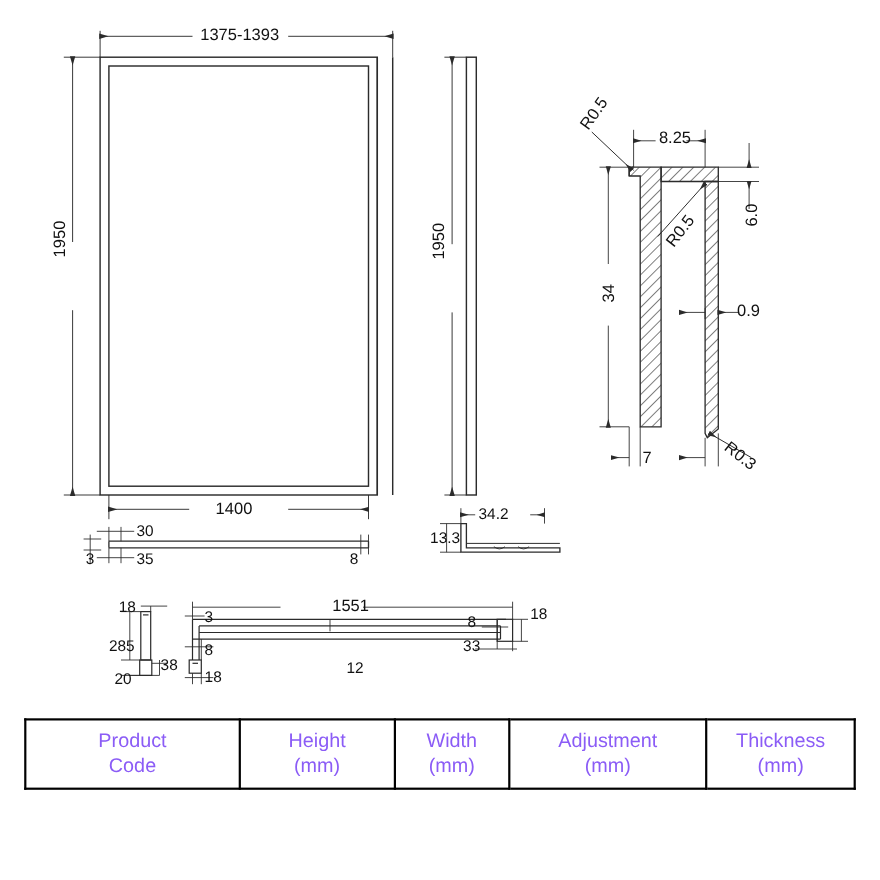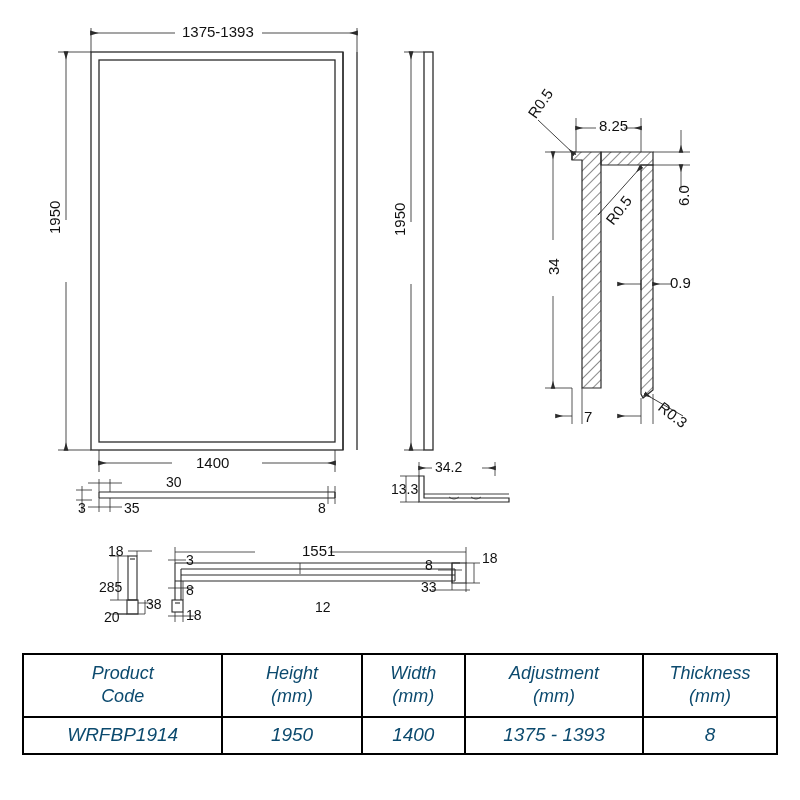--- a/index.html
+++ b/index.html
@@ -6,21 +6,21 @@
   body{width:800px;height:800px;position:relative;overflow:hidden;
        font-family:"Liberation Sans",sans-serif;color:#1a1a1a;}
   .stage{position:absolute;left:0;top:0;width:800px;height:800px;border-radius:13px;}
   svg{display:block;}
   .lbl{position:absolute;font-family:"Liberation Sans",sans-serif;color:#111;
        white-space:nowrap;line-height:1;}
   
   .spec-table{position:absolute;left:22px;top:653px;width:756px;
        border-collapse:collapse;background:#fff;}
   .spec-table td{border:2px solid #000;text-align:center;
-       font-family:"Liberation Sans",sans-serif;color:#0c4a6e;font-style:italic;}
+       font-family:"Liberation Sans",sans-serif;color:#8b5cf6;}
   .spec-table .hd{font-size:18px;padding:7px 2px 8px;line-height:1.28;}
   .spec-table .dv{font-size:19px;padding:6px 2px 7px;}
   .c1{width:206px}.c2{width:146px}.c3{width:105px}.c4{width:185px}.c5{width:135px}
 </style>
 </head>
 <body>
 
 <div class="stage">
 
 <svg width="800" height="800" viewBox="0 0 800 800">
@@ -210,21 +210,21 @@
 
 <div class="lbl" style="left:47px;top:234px;font-size:15px;transform:rotate(-90deg);transform-origin:left top;">1950</div>
 
 <div class="lbl" style="left:196px;top:455px;font-size:15px;">1400</div>
 
 <div class="lbl" style="left:392px;top:236px;font-size:15px;transform:rotate(-90deg);transform-origin:left top;">1950</div>
 
 <div class="lbl" style="left:435px;top:460px;font-size:14px;">34.2</div>
 <div class="lbl" style="left:391px;top:482px;font-size:14px;">13.3</div>
 
-<div class="lbl" style="left:124px;top:475px;font-size:14px;margin-left:42px;">30</div>
+<div class="lbl" style="left:124px;top:475px;font-size:14px;">30</div>
 <div class="lbl" style="left:78px;top:501px;font-size:14px;">3</div>
 <div class="lbl" style="left:124px;top:501px;font-size:14px;">35</div>
 <div class="lbl" style="left:318px;top:501px;font-size:14px;">8</div>
 
 <div class="lbl" style="left:108px;top:544px;font-size:14px;">18</div>
 <div class="lbl" style="left:99px;top:580px;font-size:14px;">285</div>
 <div class="lbl" style="left:104px;top:610px;font-size:14px;">20</div>
 <div class="lbl" style="left:146px;top:597px;font-size:14px;">38</div>
 
 <div class="lbl" style="left:302px;top:543px;font-size:15px;">1551</div>
@@ -263,23 +263,16 @@
     </td>
     <td class="hd c4">
       <span>Adjustment</span><br>
       <span>(mm)</span>
     </td>
     <td class="hd c5">
       <span>Thickness</span><br>
       <span>(mm)</span>
     </td>
   </tr>
-  <tr>
-    <td class="dv">WRFBP1914</td>
-    <td class="dv">1950</td>
-    <td class="dv">1400</td>
-    <td class="dv">1375 - 1393</td>
-    <td class="dv">8</td>
-  </tr>
 </tbody>
     </table>
 
 </div>
 
 </body></html>

